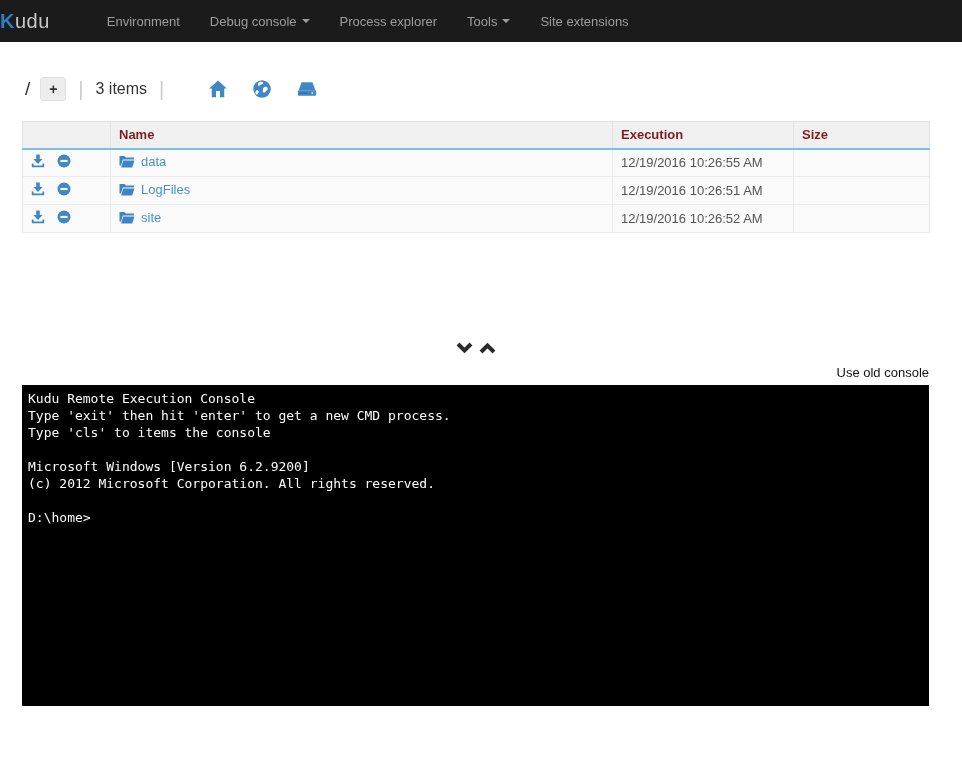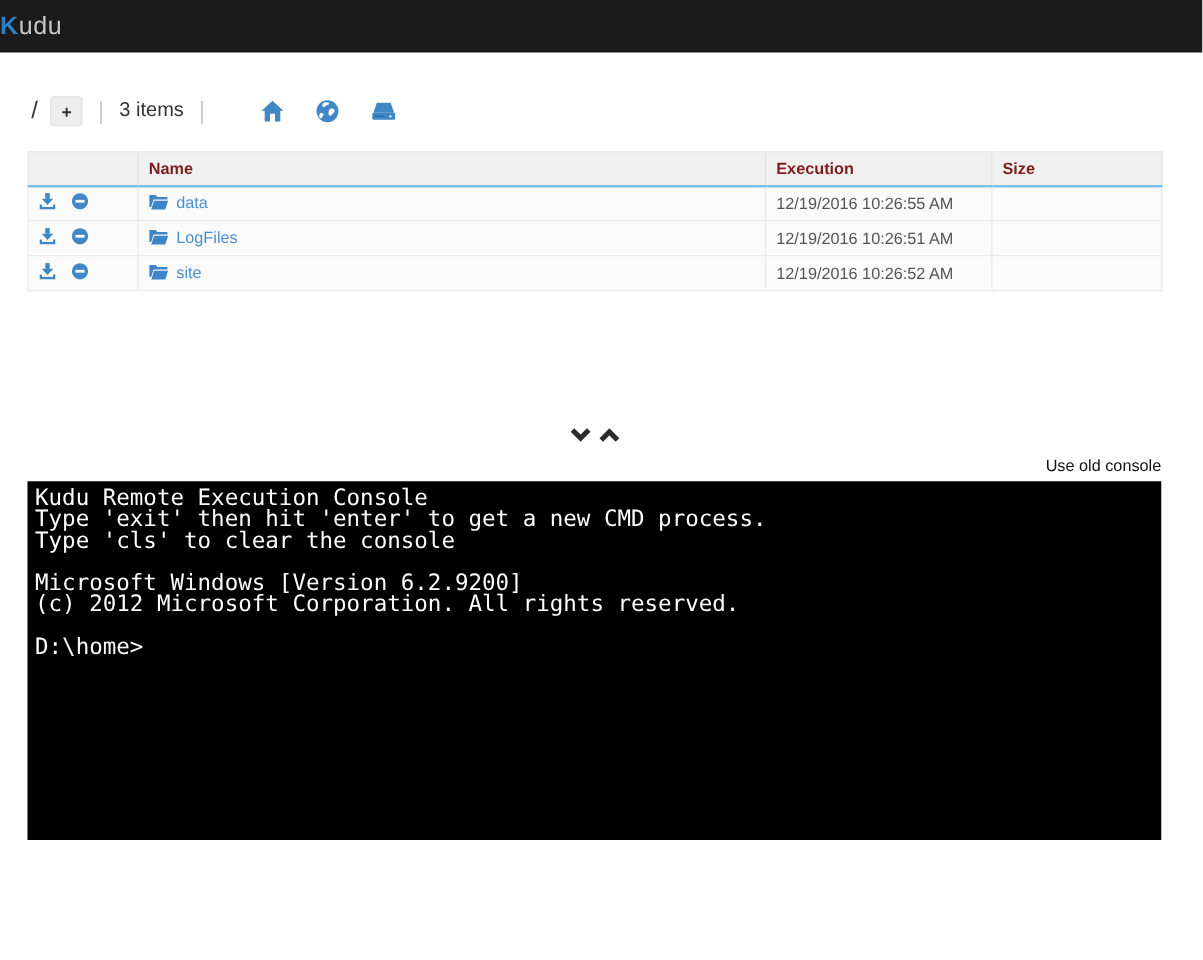--- a/index.html
+++ b/index.html
@@ -121,37 +121,56 @@
     text-align: right;
     font-size: 13px;
     height: 17px;
   }
   .old-console-row a { color: #111; text-decoration: none; cursor: pointer; }
 
   
   .console {
     margin-top: 3px;
     width: 907px;
-    height: 287px;
+    height: 321px;
     background: #000;
     padding: 5px 6px;
     font-family: "DejaVu Sans Mono", "Liberation Mono", monospace;
-    font-size: 18px;
+    font-size: 13px;
     color: #fdfdfd;
     cursor: text;
     overflow: hidden;
   }
   .console-line { min-height: 17px; line-height: 17px; white-space: pre; }
 </style>
 </head>
 <body>
 
 <div class="navbar">
   <div class="brand">
     <span class="k">K</span><span class="rest">udu</span>
+  </div>
+  <div class="nav-items">
+    <div class="nav-item">
+      <span>Environment</span>
+    </div>
+    <div class="nav-item">
+      <span>Debug console</span>
+      <span class="caret"></span>
+    </div>
+    <div class="nav-item">
+      <span>Process explorer</span>
+    </div>
+    <div class="nav-item">
+      <span>Tools</span>
+      <span class="caret"></span>
+    </div>
+    <div class="nav-item">
+      <span>Site extensions</span>
+    </div>
   </div>
 </div>
 
 <div class="content">
 
   <div class="breadcrumb-row">
     <span class="crumb-root">/</span>
     <button class="plus-btn">+</button>
     <span class="crumb-sep">|</span>
     <span class="item-count">3 items</span>
@@ -300,21 +319,21 @@
     </span>
   </div>
 
   <div class="old-console-row">
     <a>Use old console</a>
   </div>
 
   <div class="console">
     <div class="console-line">Kudu Remote Execution Console</div>
     <div class="console-line">Type 'exit' then hit 'enter' to get a new CMD process.</div>
-    <div class="console-line">Type 'cls' to clear the console</div>
+    <div class="console-line">Type 'cls' to items the console</div>
     <div class="console-line"></div>
     <div class="console-line">Microsoft Windows [Version 6.2.9200]</div>
     <div class="console-line">(c) 2012 Microsoft Corporation. All rights reserved.</div>
     <div class="console-line"></div>
     <div class="console-line">D:\home&gt;</div>
   </div>
 
 </div>
 
 </body></html>

